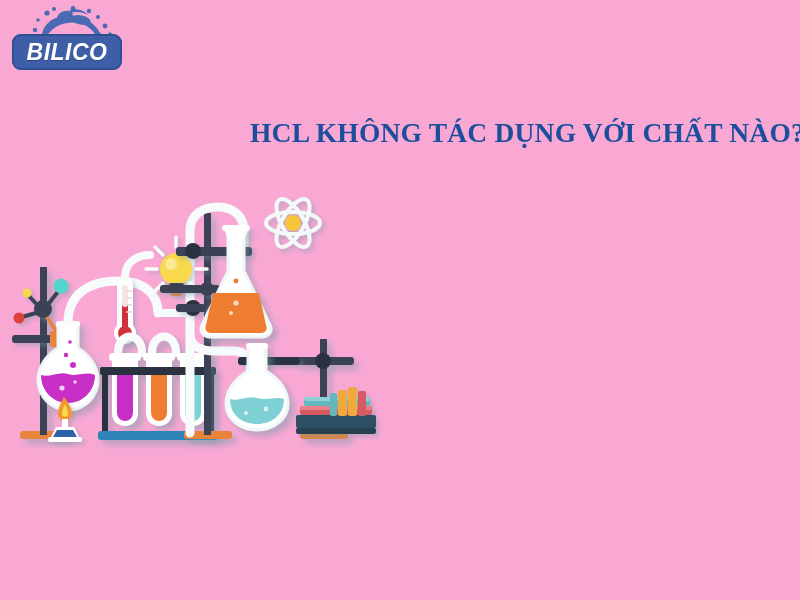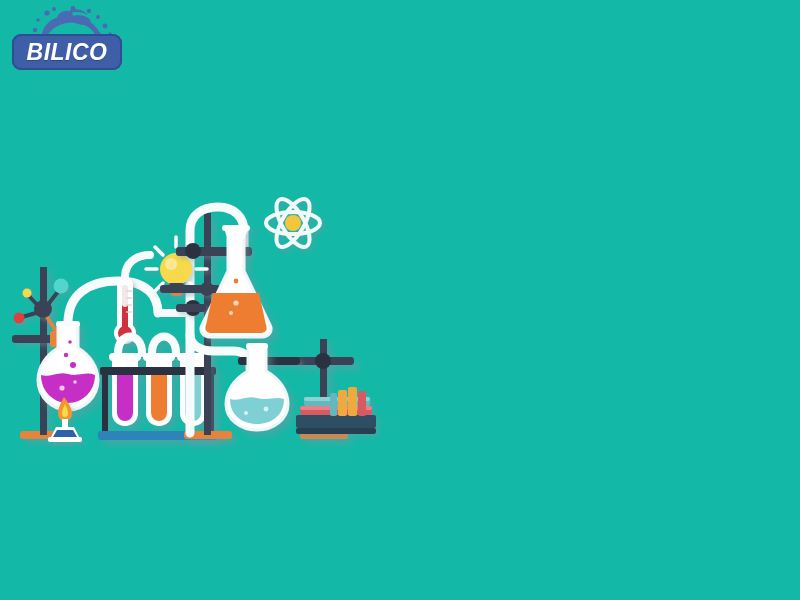--- a/index.html
+++ b/index.html
@@ -11,21 +11,21 @@
     height: 600px;
     background: #b4d0d7;
     font-family: "Liberation Sans", sans-serif;
     overflow: hidden;
     position: relative;
   }
   #canvas {
     position: relative;
     width: 800px;
     height: 600px;
-    background: #14b8a6;
+    background: #f9a8d4;
   }
 
   
   #logo-block {
     position: absolute;
     left: 8px;
     top: 6px;
     width: 118px;
     height: 72px;
   }
@@ -114,20 +114,21 @@
         <path d="M44 4 C50 2, 58 4, 62 9 C57 6, 50 5, 44 7 Z"></path>
         <path d="M66 22 C72 24, 76 28, 78 32 L73 32 C71 28, 69 25, 66 23 Z"></path>
       </g>
     </svg>
 
     <div id="logo-plate">
       <div id="logo-wordmark">BILICO</div>
     </div>
   </div>
 
+  <div id="page-title">HCL KHÔNG TÁC DỤNG VỚI CHẤT NÀO?</div>
 
   <div id="illustration">
     <svg viewBox="0 0 400 275" width="400" height="275" xmlns="http://www.w3.org/2000/svg">
       <defs>
         <filter id="softshadow" x="-40%" y="-40%" width="200%" height="200%">
           <feDropShadow dx="5" dy="5" stdDeviation="3" flood-color="#6f9aa4" flood-opacity="0.45"></feDropShadow>
         </filter>
         <filter id="tinyshadow" x="-50%" y="-50%" width="220%" height="220%">
           <feDropShadow dx="3" dy="3" stdDeviation="2" flood-color="#6f9aa4" flood-opacity="0.4"></feDropShadow>
         </filter>

